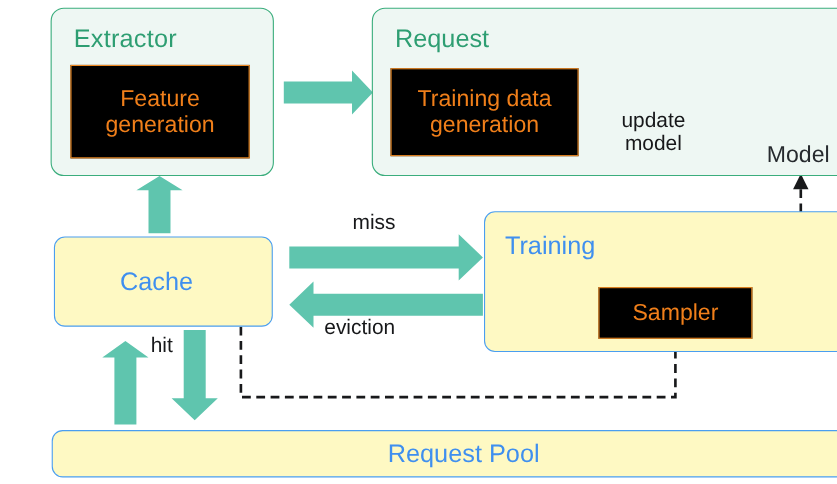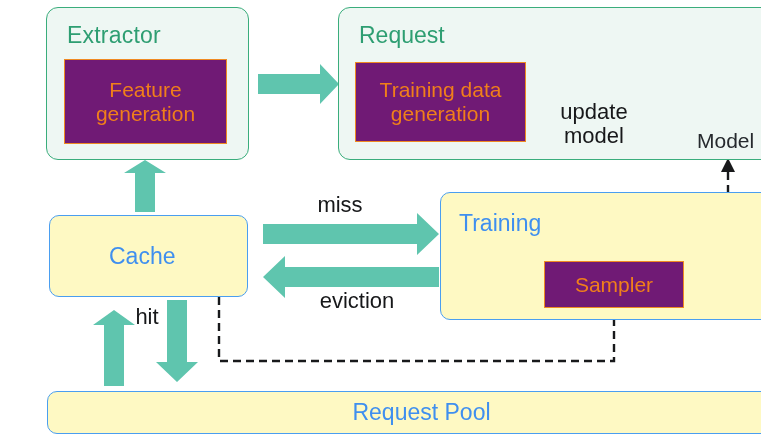--- a/index.html
+++ b/index.html
@@ -44,39 +44,39 @@
   }
   .group-title-blue {
     position: absolute;
     color: #3f8fef;
     font-size: 23px;
     line-height: 1;
     white-space: nowrap;
   }
   
   .inner-orange {
-    background: #701a75;
+    background: #000000;
     border: 1.6px solid #ef8a22;
     box-sizing: border-box;
     display: flex;
     align-items: center;
     justify-content: center;
     text-align: center;
   }
   .inner-orange-label {
     color: #f07f1a;
     font-size: 21px;
     line-height: 1.12;
     white-space: pre-line;
   }
   
   .edge-label {
     position: absolute;
     color: #17181a;
-    font-size: 22px;
+    font-size: 19px;
     line-height: 1.1;
     white-space: pre-line;
     text-align: center;
   }
   .model-label {
     position: absolute;
     color: #262a2e;
     font-size: 21px;
     line-height: 1;
     white-space: nowrap;
@@ -211,16 +211,16 @@
   <div class="group-title-blue" style="left:418px; top:212px;">Training</div>
   <div class="box inner-orange" style="left:503px; top:261px; width:140px; height:47px;">
     <span class="inner-orange-label">Sampler</span>
   </div>
 
   <div class="box group-blue" style="left:6px; top:391px; width:749px; height:43px; display:flex; align-items:center; justify-content:center;">
     <span style="color:#3f8fef; font-size:23px;">Request Pool</span>
   </div>
 
   <div class="edge-label" style="left:268px; top:193px; width:62px;">miss</div>
-  <div class="edge-label" style="left:264px; top:289px; width:104px;">eviction</div>
+  <div class="edge-label" style="left:234px; top:289px; width:104px;">eviction</div>
   <div class="edge-label" style="left:88px; top:305px; width:36px;">hit</div>
 
 </div>
 
 </body></html>

